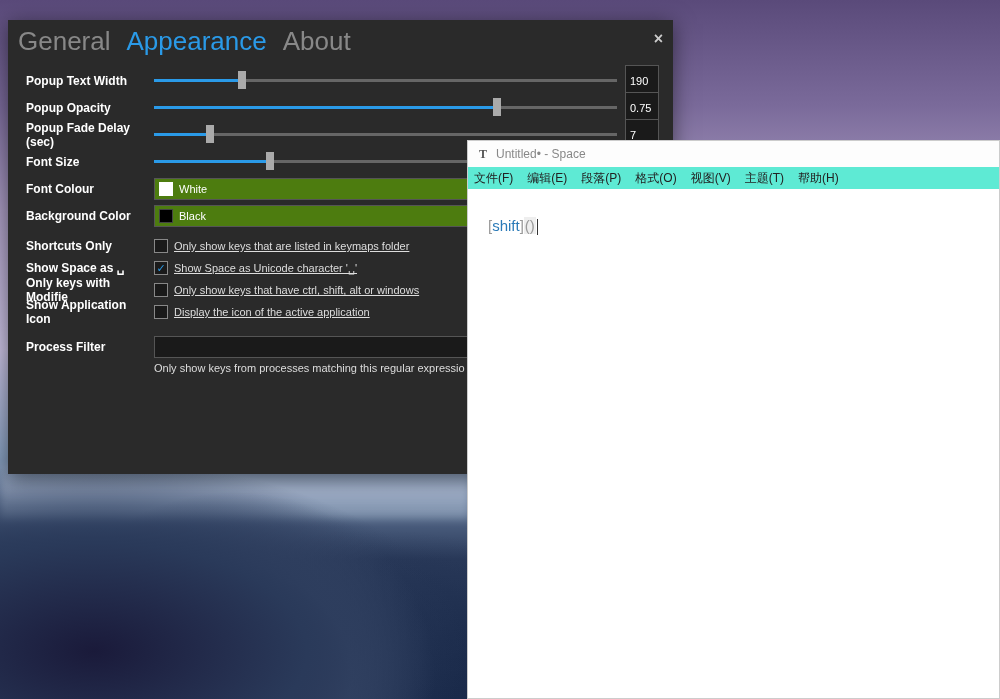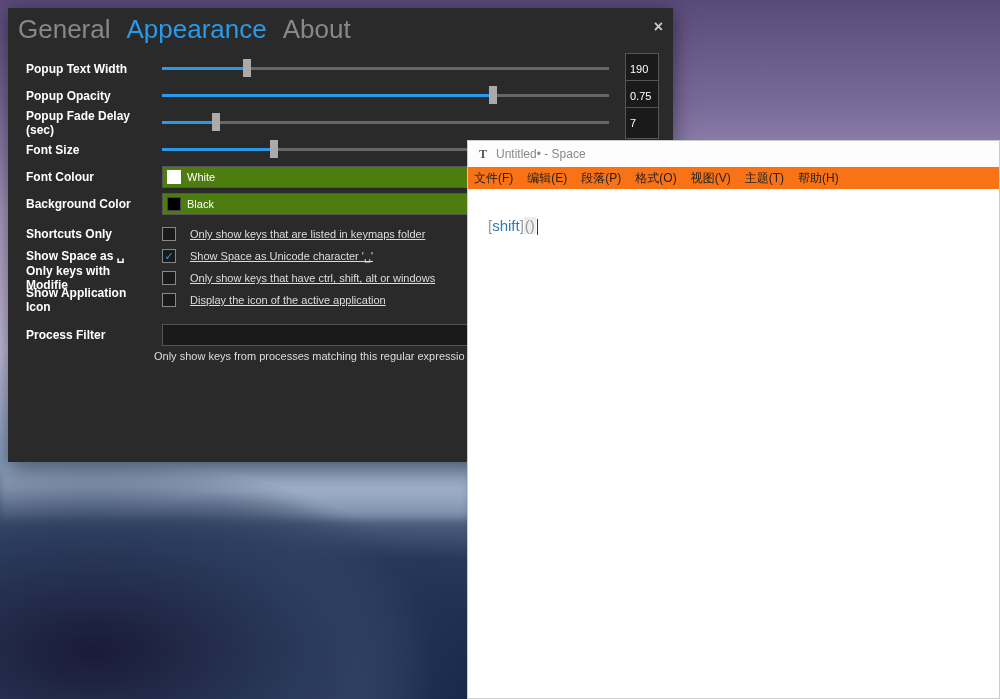--- a/index.html
+++ b/index.html
@@ -12,31 +12,31 @@
   position: absolute; left: 0; bottom: 0; width: 470px; height: 240px;
   background: radial-gradient(ellipse at 20% 80%, #1a1a3a 0%, #2a3a5a 40%, transparent 70%),
               radial-gradient(ellipse at 50% 90%, #2a2a4a 0%, #3a4a6a 35%, transparent 60%),
               radial-gradient(ellipse at 80% 100%, #1a2a4a 0%, transparent 50%);
 }
 .mist { position:absolute; left:0; bottom:180px; width:470px; height:60px;
   background: linear-gradient(180deg, transparent, rgba(200,210,230,0.6), rgba(180,200,220,0.4)); filter:blur(4px); }
 
 
 .settings {
-  position: absolute; left: 8px; top: 8px; width: 665px; height: 454px;
+  position: absolute; left: 8px; top: 20px; width: 665px; height: 454px;
   background: #2a2a2a; color: #ddd; padding: 0;
   box-shadow: 0 4px 20px rgba(0,0,0,0.5);
 }
 .tabs { display: flex; align-items: center; padding: 6px 12px 0 10px; position: relative; }
 .tab { font-size: 26px; font-weight: 300; color: #888; margin-right: 16px; cursor: pointer; }
 .tab.active { color: #2a9ae8; }
 .close-x { position: absolute; right: 10px; top: 10px; color: #ccc; font-size: 16px; cursor: pointer; font-weight: bold; }
 
 .form { padding: 10px 14px 0 18px; }
-.row { display: flex; align-items: center; height: 27px; margin-bottom: 0px; gap: 8px; }
+.row { display: flex; align-items: center; height: 27px; margin-bottom: 0px; }
 .label { width: 128px; font-size: 12px; font-weight: bold; color: #fff; flex-shrink: 0; }
 .slider-wrap { flex: 1; display: flex; align-items: center; margin-right: 8px; position: relative; height: 20px; }
 .slider-track { height: 3px; background: #666; width: 100%; position: relative; }
 .slider-fill { height: 3px; background: #2a9ae8; position: absolute; left: 0; top: 0; }
 .slider-thumb { width: 8px; height: 18px; background: #aaa; position: absolute; top: -8px; transform: translateX(-50%); }
 .numbox { width: 34px; height: 32px; background: #1a1a1a; border: 1px solid #555; color: #fff; font-size: 11px; padding: 0 4px; }
 
 .color-select { flex: 1; height: 22px; background: #4d7c0f; border: 1px solid #555; display: flex; align-items: center; padding: 0 4px; }
 .swatch { width: 14px; height: 14px; margin-right: 6px; }
 .swatch.white { background: #fff; }
@@ -50,21 +50,21 @@
 .textinput { flex: 1; height: 22px; background: #1a1a1a; border: 1px solid #555; }
 .helptext { font-size: 11px; color: #ddd; margin-left: 128px; margin-top: 2px; }
 
 
 .typora {
   position: absolute; left: 467px; top: 140px; width: 533px; height: 559px;
   background: #fff; border: 1px solid #ccc;
 }
 .typora-title { height: 26px; display: flex; align-items: center; padding: 0 8px; font-size: 12px; color: #888; background:#fdfdfd; }
 .typora-t-icon { width:14px; height:14px; margin-right:6px; display:inline-flex; align-items:center; justify-content:center; font-family:Georgia,serif; font-weight:bold; color:#555; font-size:12px; }
-.typora-menu { height: 22px; display: flex; align-items: center; padding: 0 6px; font-size: 12px; color: #222; background:#f97316; }
+.typora-menu { height: 22px; display: flex; align-items: center; padding: 0 6px; font-size: 12px; color: #222; background:#5eead4; }
 .typora-menu span { margin-right: 14px; cursor: pointer; }
 .typora-body { padding: 28px 20px; font-size: 15px; color: #333; font-family: Arial, sans-serif; }
 .md-link-open { color:#999; }
 .md-link-text { color:#2a7ab8; }
 .md-link-close { color:#999; }
 .md-paren { color:#999; background:#eee; padding:0 1px; }
 .cursor { display:inline-block; width:1px; height:16px; background:#333; vertical-align:middle; margin-left:1px; }
 </style>
 </head>
 <body>

